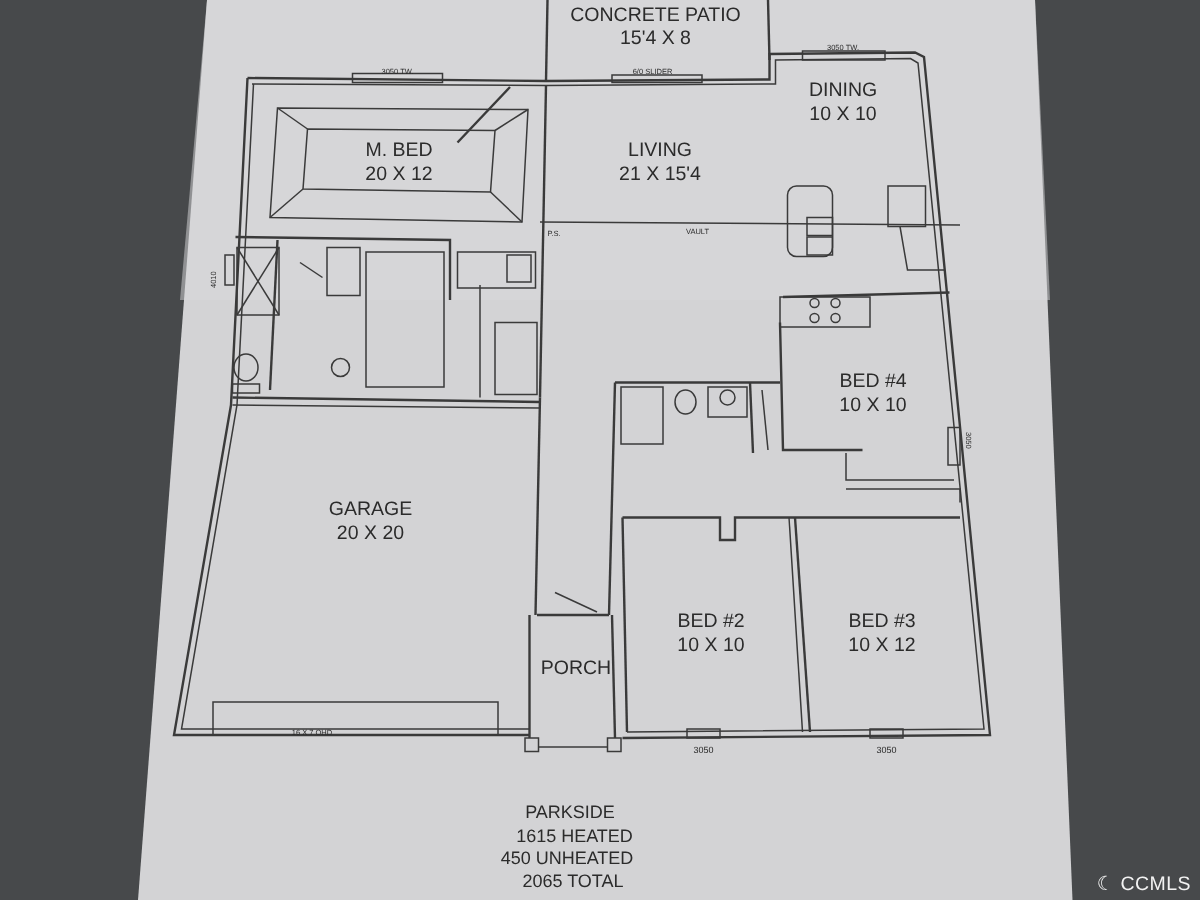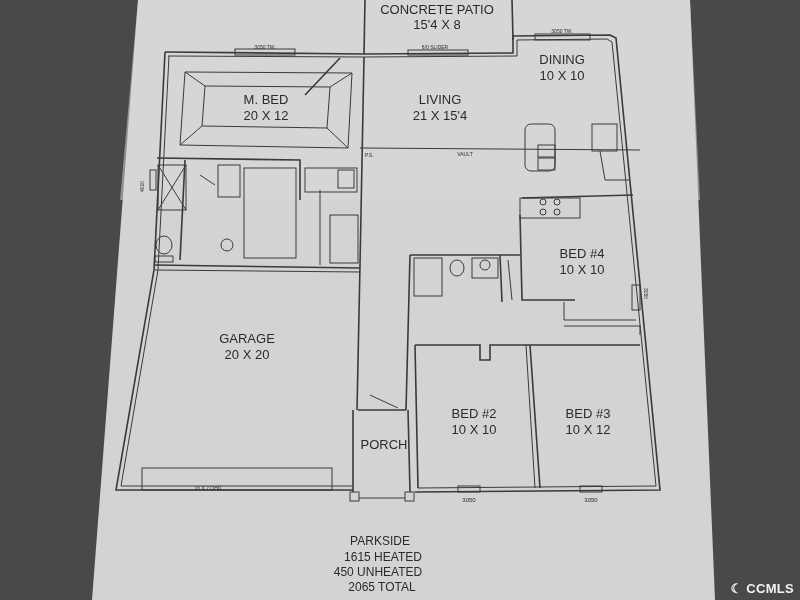--- a/index.html
+++ b/index.html
@@ -1,21 +1,21 @@
 <!DOCTYPE html>
 <html><head>
 <meta charset="utf-8">
 <style>
   html,body{margin:0;padding:0;}
   body{width:800px;height:600px;overflow:hidden;background:#47494b;position:relative;font-family:"Liberation Sans",sans-serif;}
   #stage{position:absolute;left:0;top:0;width:800px;height:600px;}
   .lbl{font-family:"Liberation Sans",sans-serif;fill:#2b2b2b;}
   .w{stroke:#3a3a3a;fill:none;stroke-width:1.6;}
   .wt{stroke:#3a3a3a;fill:none;stroke-width:1;}
-  #watermark{position:absolute;right:6px;bottom:4px;color:#f2f2f2;font-size:13px;font-weight:bold;letter-spacing:0.3px;}
+  #watermark{position:absolute;right:6px;bottom:4px;color:#f2f2f2;font-size:13px;font-weight:normal;letter-spacing:0.3px;}
 </style>
 </head>
 <body>
 
 <svg id="stage" viewBox="0 0 800 600" width="800" height="600">
 
   <polygon points="138,0 690,0 715,600 92,600" fill="#d3d3d5"></polygon>
   <polygon points="138,0 690,0 700,200 120,200" fill="#dadadc" opacity="0.5"></polygon>
 
   <g>

